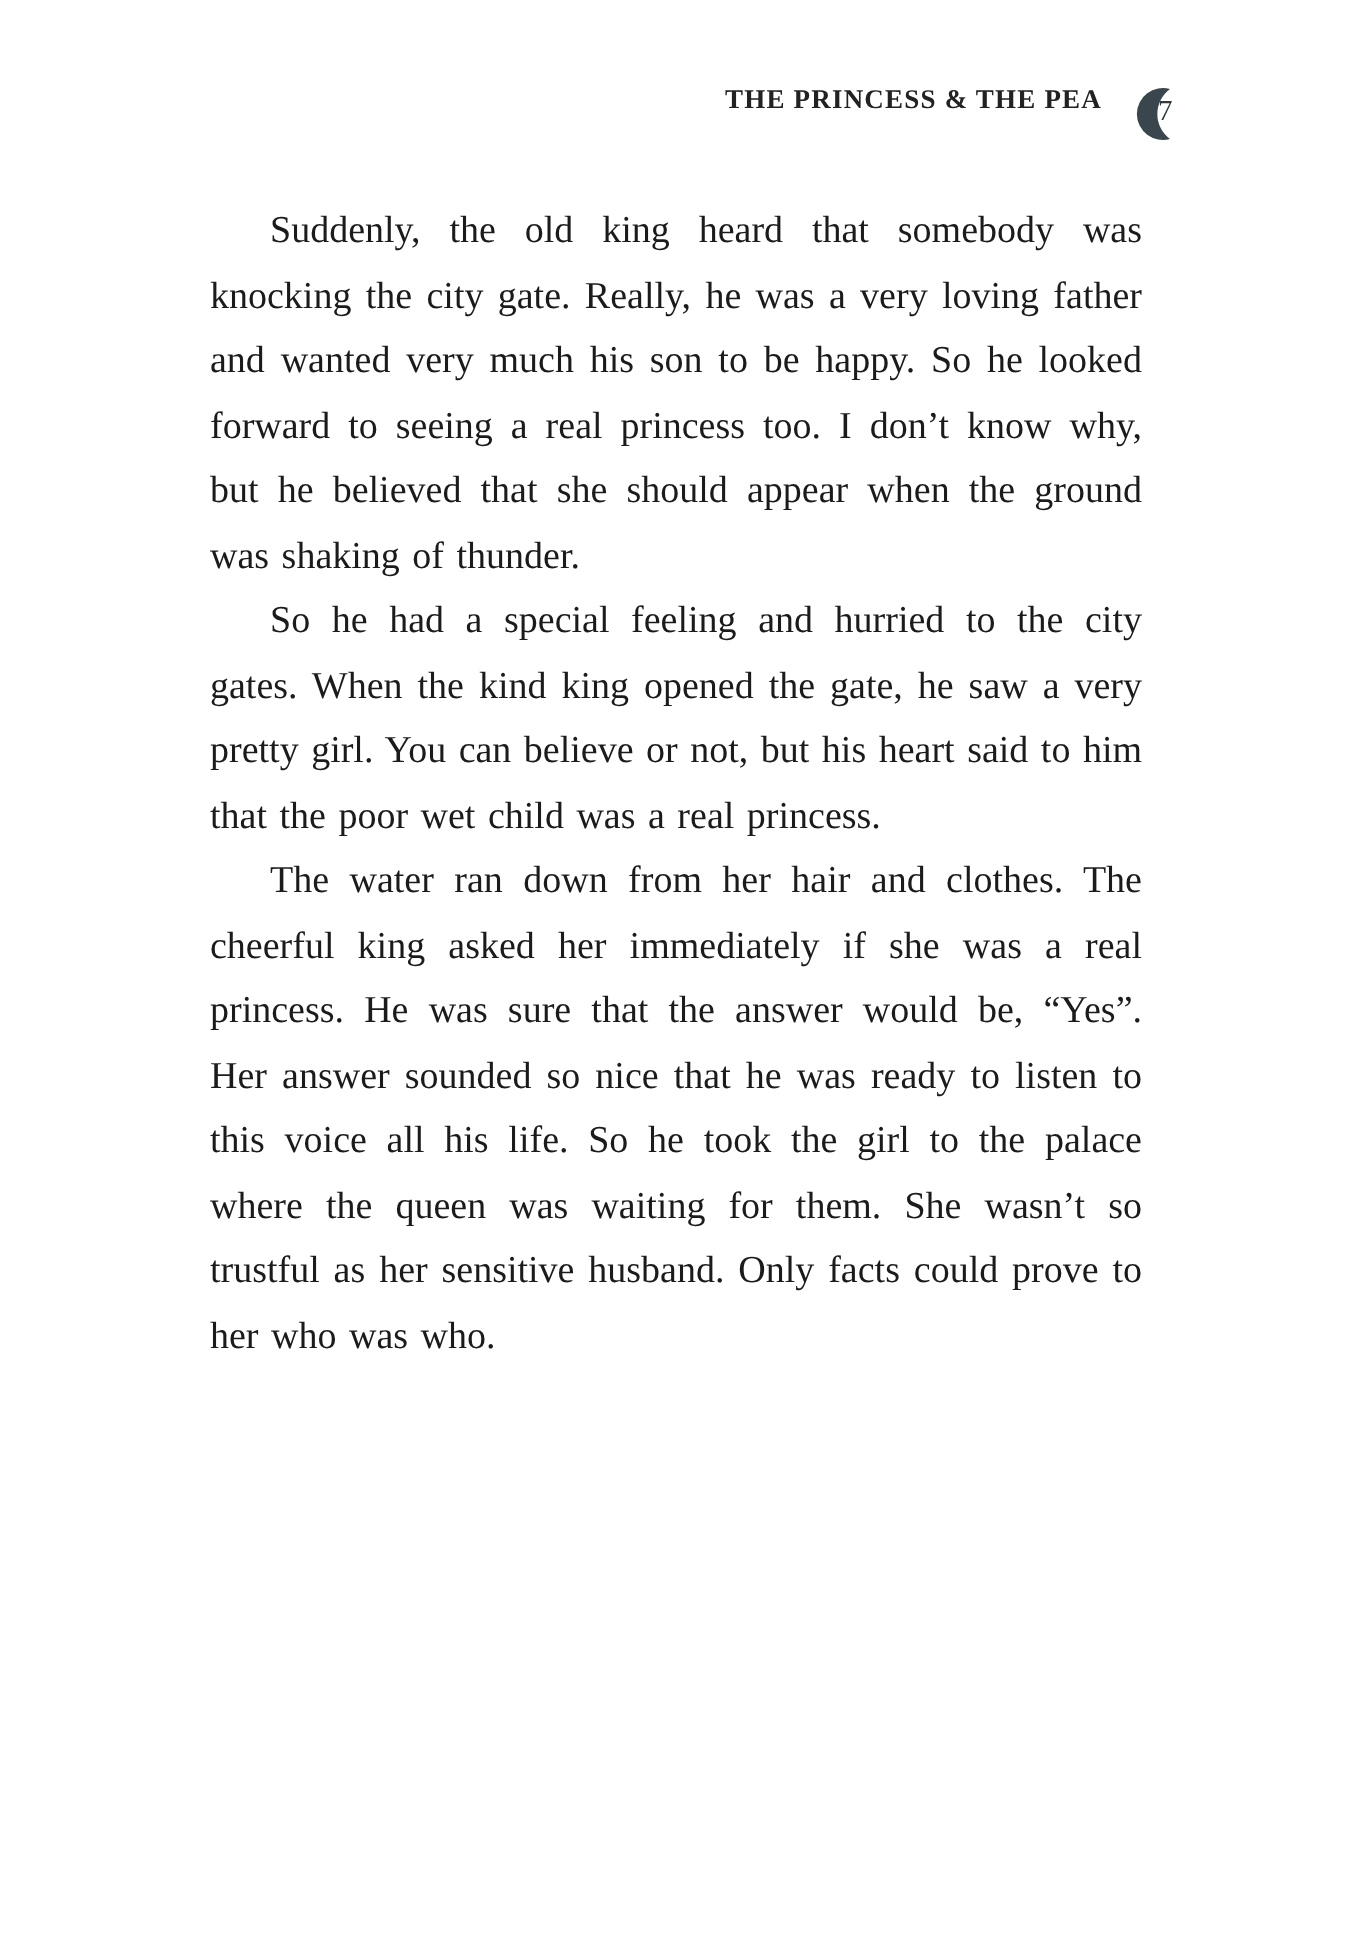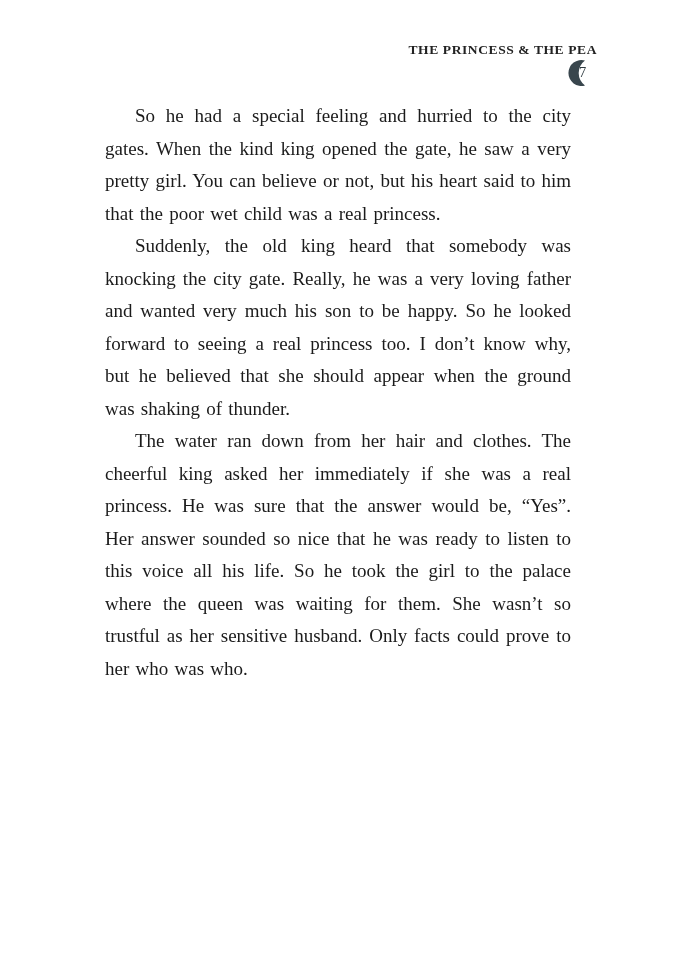--- a/index.html
+++ b/index.html
@@ -15,22 +15,21 @@
     font-family: "Liberation Serif", "DejaVu Serif", serif;
     color: #1b1b1b;
     box-sizing: border-box;
     overflow: hidden;
   }
   .running-header {
     position: absolute;
     top: 42px;
     right: 78px;
     display: flex;
-    align-items: flex-end;
-    flex-direction: column;
+    align-items: flex-start;
   }
   .header-title {
     font-size: 13.5px;
     font-weight: 700;
     letter-spacing: 0.6px;
     color: #222222;
     white-space: nowrap;
   }
   .page-number-wrap {
     position: relative;
@@ -76,18 +75,18 @@
     <span class="header-title">THE PRINCESS &amp; THE PEA</span>
     <span class="page-number-wrap">
       <svg class="crescent-icon" width="30" height="30" viewBox="0 0 30 30" aria-hidden="true">
         <path d="M18 2.5 A 13 13 0 1 0 18 27.5 A 15.5 15.5 0 0 1 18 2.5 Z" fill="#39464d"></path>
       </svg>
       <span class="page-number">7</span>
     </span>
   </div>
 
   <div class="body-text">
+    <p>Suddenly, the old king heard that somebody was knocking the city gate. Really, he was a very loving father and wanted very much his son to be happy. So he looked forward to seeing a real princess too. I don’t know why, but he believed that she should appear when the ground was shaking of thunder.</p>
     <p>So he had a special feeling and hurried to the city gates. When the kind king opened the gate, he saw a very pretty girl. You can believe or not, but his heart said to him that the poor wet child was a real princess.</p>
-    <p>Suddenly, the old king heard that somebody was knocking the city gate. Really, he was a very loving father and wanted very much his son to be happy. So he looked forward to seeing a real princess too. I don’t know why, but he believed that she should appear when the ground was shaking of thunder.</p>
     <p>The water ran down from her hair and clothes. The cheerful king asked her immediately if she was a real princess. He was sure that the answer would be, “Yes”. Her answer sounded so nice that he was ready to listen to this voice all his life. So he took the girl to the palace where the queen was waiting for them. She wasn’t so trustful as her sensitive husband. Only facts could prove to her who was who.</p>
   </div>
 
 </div>
 
 </body></html>

